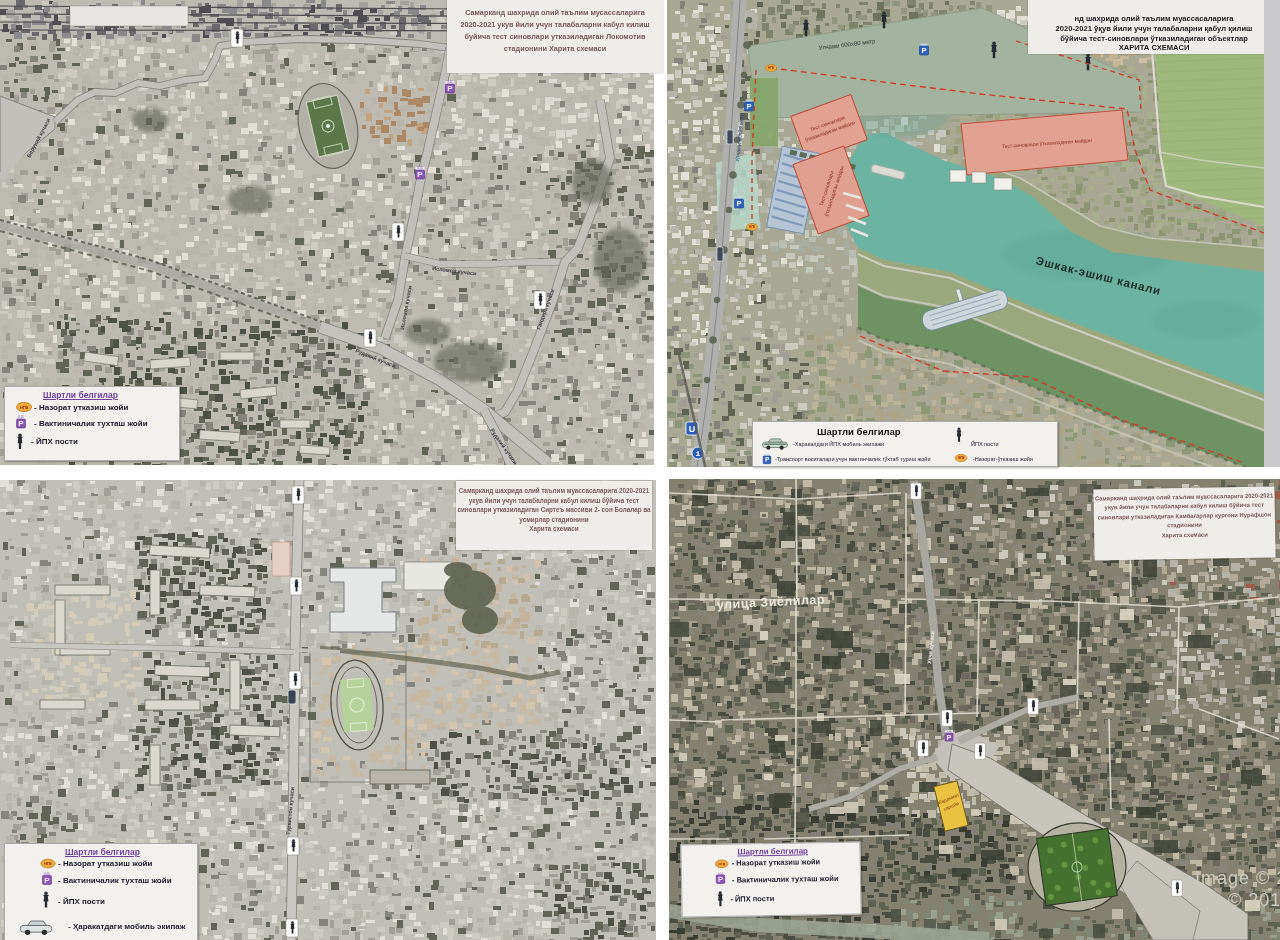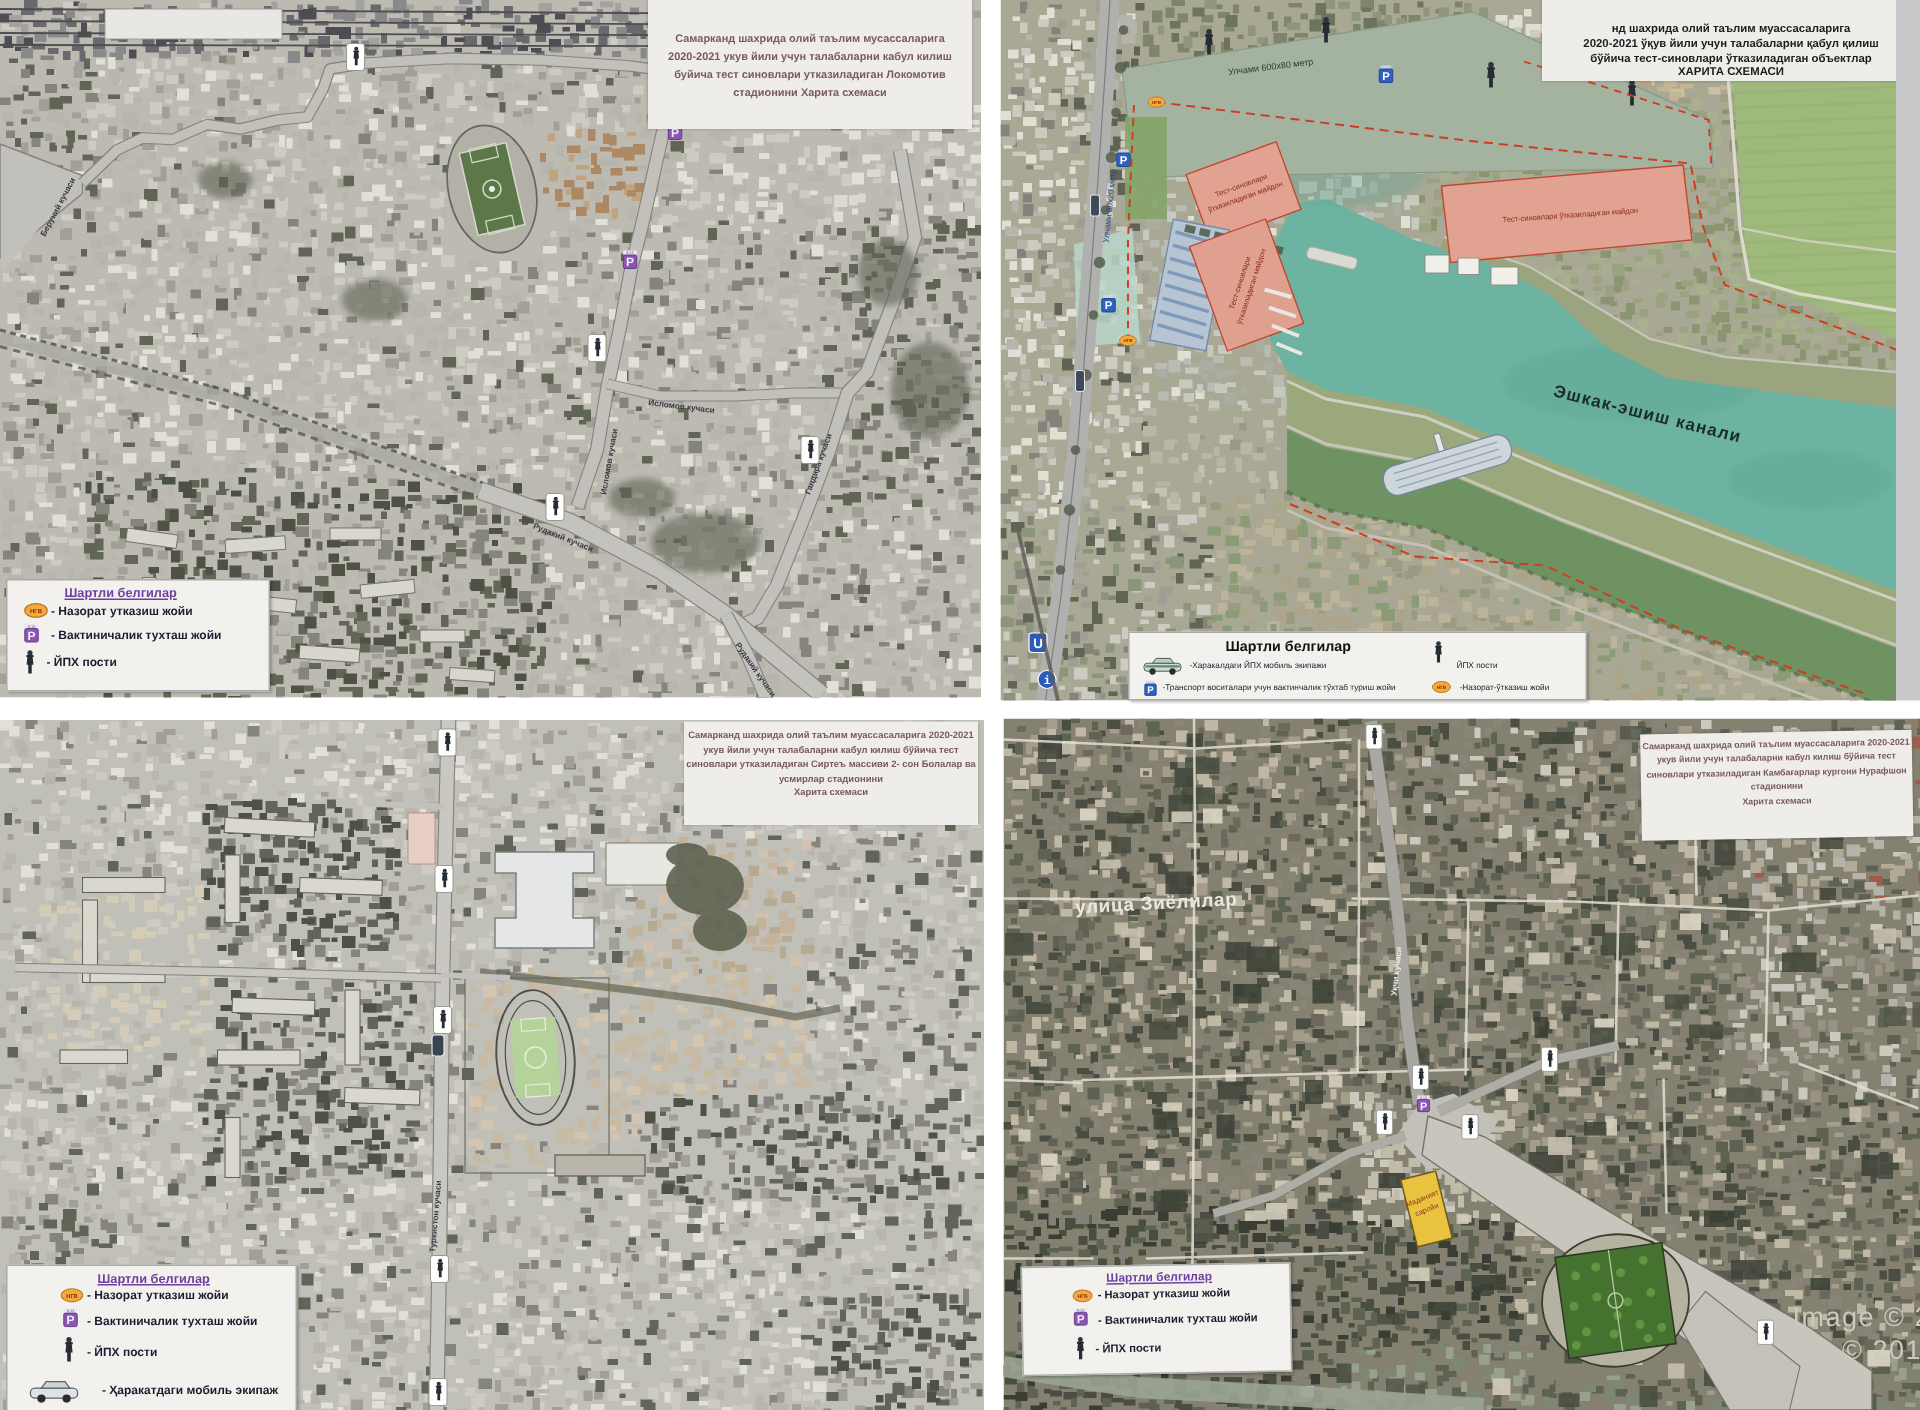--- a/index.html
+++ b/index.html
@@ -165,21 +165,21 @@
 
 <use href="#marker" transform="translate(370,330)"></use>
 
 <use href="#marker" transform="translate(540,292)"></use>
 
 <use href="#picon" transform="translate(450,84)"></use>
 
 <use href="#picon" transform="translate(420,170)"></use>
 </svg>
 
-<div class="ttl" style="left:432px;top:0;width:216px;height:66px;font-size:7.3px;line-height:12px;padding-top:20px">Самарканд шахрида олий таълим мусассаларига<br>2020-2021 укув йили учун талабаларни кабул килиш<br>буйича тест синовлари утказиладиган  Локомотив<br>стадионини Харита схемаси</div>
+<div class="ttl" style="left:447px;top:0;width:216px;height:66px;font-size:7.3px;line-height:12px;padding-top:7px">Самарканд шахрида олий таълим мусассаларига<br>2020-2021 укув йили учун талабаларни кабул килиш<br>буйича тест синовлари утказиладиган  Локомотив<br>стадионини Харита схемаси</div>
 
 <div class="leg" style="left:4px;top:386px;width:174px;height:73px">
 <span class="lt" style="left:38px;top:3px;font-size:8.5px">Шартли белгилар</span>
 <svg class="abs" style="left:5px;top:13px" width="26" height="14" viewBox="0 0 26 14">
       <use href="#oval" transform="translate(14,7)"></use>
     </svg>
 <span class="li" style="left:29px;top:16px;font-size:8px">- Назорат утказиш жойи</span>
 <svg class="abs" style="left:8px;top:28px" width="16" height="16" viewBox="0 0 16 16">
       <use href="#picon" transform="translate(8,4)"></use>
     </svg>

